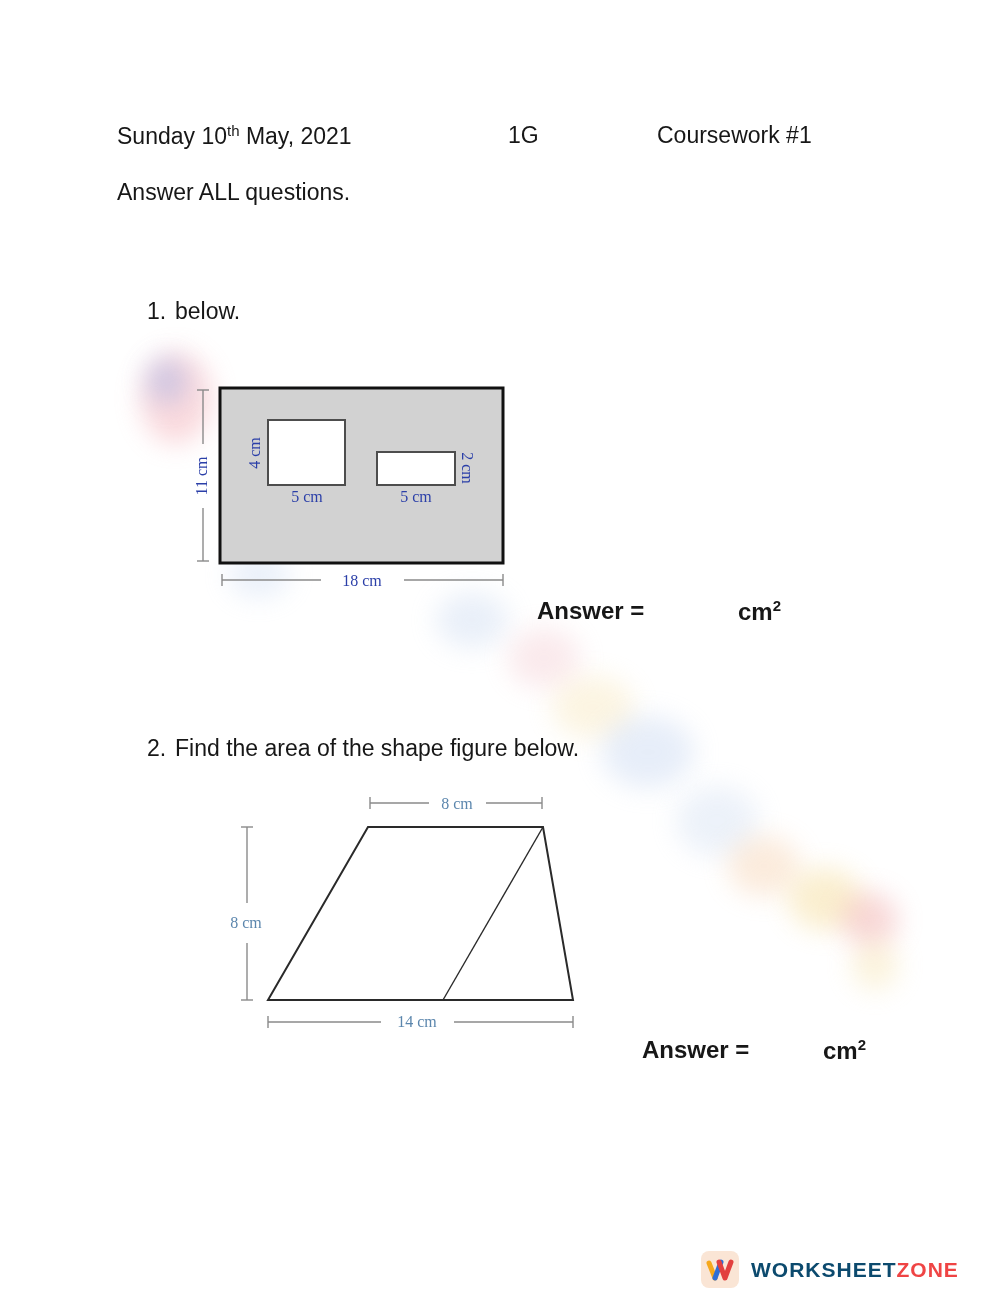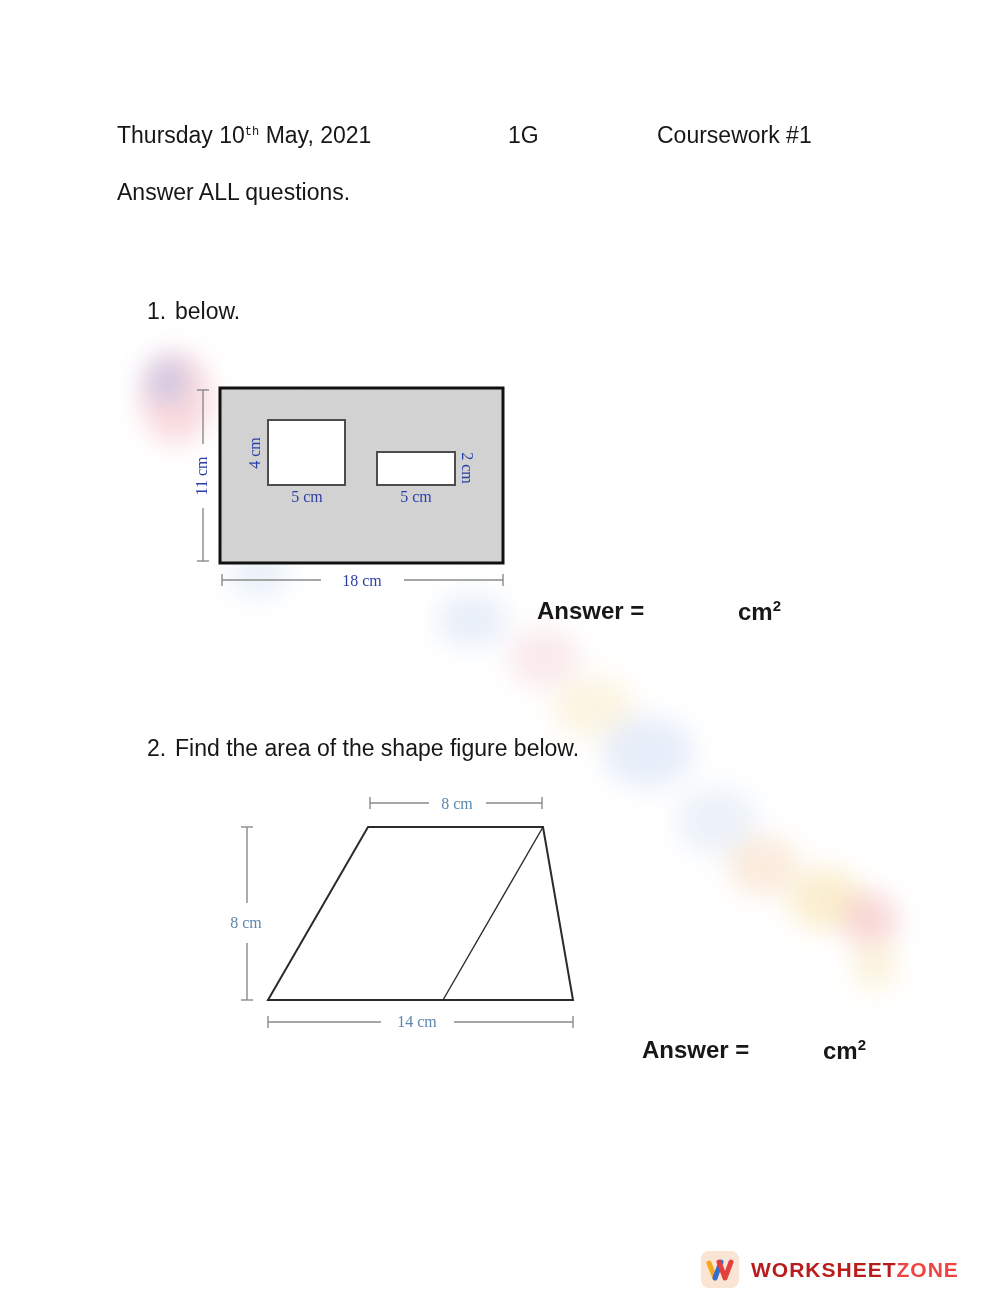--- a/index.html
+++ b/index.html
@@ -18,35 +18,35 @@
   .b7  { left:552px; top:676px; width:82px; height:62px;  background:#f6dfa6; opacity:.32; }
   .b8  { left:602px; top:716px; width:92px; height:72px;  background:#bccfee; opacity:.36; }
   .b9  { left:676px; top:786px; width:82px; height:70px;  background:#c6d6ee; opacity:.32; }
   .b10 { left:728px; top:836px; width:72px; height:60px;  background:#f5c9a0; opacity:.36; }
   .b11 { left:788px; top:868px; width:74px; height:62px;  background:#f4d88e; opacity:.42; }
   .b12 { left:842px; top:892px; width:56px; height:56px;  background:#ee9f9f; opacity:.40; }
   .b13 { left:852px; top:940px; width:46px; height:50px;  background:#f6e3ae; opacity:.42; }
 
   .abs { position:absolute; }
   .header-text { font-size:23px; }
-  .sup { font-size:12px; vertical-align:8px;font-family:Liberation Mono, monospace; }
+  .sup { font-size:15px; vertical-align:8px; }
   .question { font-size:23px; display:flex; }
   .qnum { width:28px; flex:none; }
   .qline { line-height:46px; }
   .answer-label, .answer-unit { position:absolute; font-size:24px;font-weight:bold; }
   .exp { font-size:15px; vertical-align:9px; }
 
   .figure-svg { position:absolute; }
   .dim-line { stroke:#8a8a8a; stroke-width:1.4; }
   .fig1-label { font-family:"Liberation Serif", serif; font-size:16px; fill:#2b3fa8; }
   .fig2-label { font-family:"Liberation Serif", serif; font-size:16px; fill:#5b86ad; }
 
   .footer { position:absolute; left:701px; top:1251px; display:flex; align-items:center; }
   .brand { font-size:21px; font-weight:bold; letter-spacing:1px; margin-left:12px; }
-  .brand-primary { color:#b91c1c; }
+  .brand-primary { color:#0c4a6e; }
   .brand-secondary { color:#ef4444; }
 </style>
 </head>
 <body>
 
 <div class="page">
 
   <div class="blob b1"></div>
   <div class="blob b2"></div>
   <div class="blob b3"></div>
@@ -54,21 +54,21 @@
   <div class="blob b5"></div>
   <div class="blob b6"></div>
   <div class="blob b7"></div>
   <div class="blob b8"></div>
   <div class="blob b9"></div>
   <div class="blob b10"></div>
   <div class="blob b11"></div>
   <div class="blob b12"></div>
   <div class="blob b13"></div>
 
-  <div class="abs header-text" style="left:117px; top:122px;"><span>Thursday 10</span><span class="sup">th</span><span> May, 2021</span></div>
+  <div class="abs header-text" style="left:117px; top:122px;"><span>Sunday 10</span><span class="sup">th</span><span> May, 2021</span></div>
   <div class="abs header-text" style="left:508px; top:122px;">1G</div>
   <div class="abs header-text" style="left:657px; top:122px;">Coursework #1</div>
   <div class="abs header-text" style="left:117px; top:179px;">Answer ALL questions.</div>
 
   <div class="abs question" style="left:147px; top:288px;">
     <span class="qnum qline">1.</span>
     <span>
       <span class="qline" style="display:block;text-align:center;">below.</span>
     </span>
   </div>

